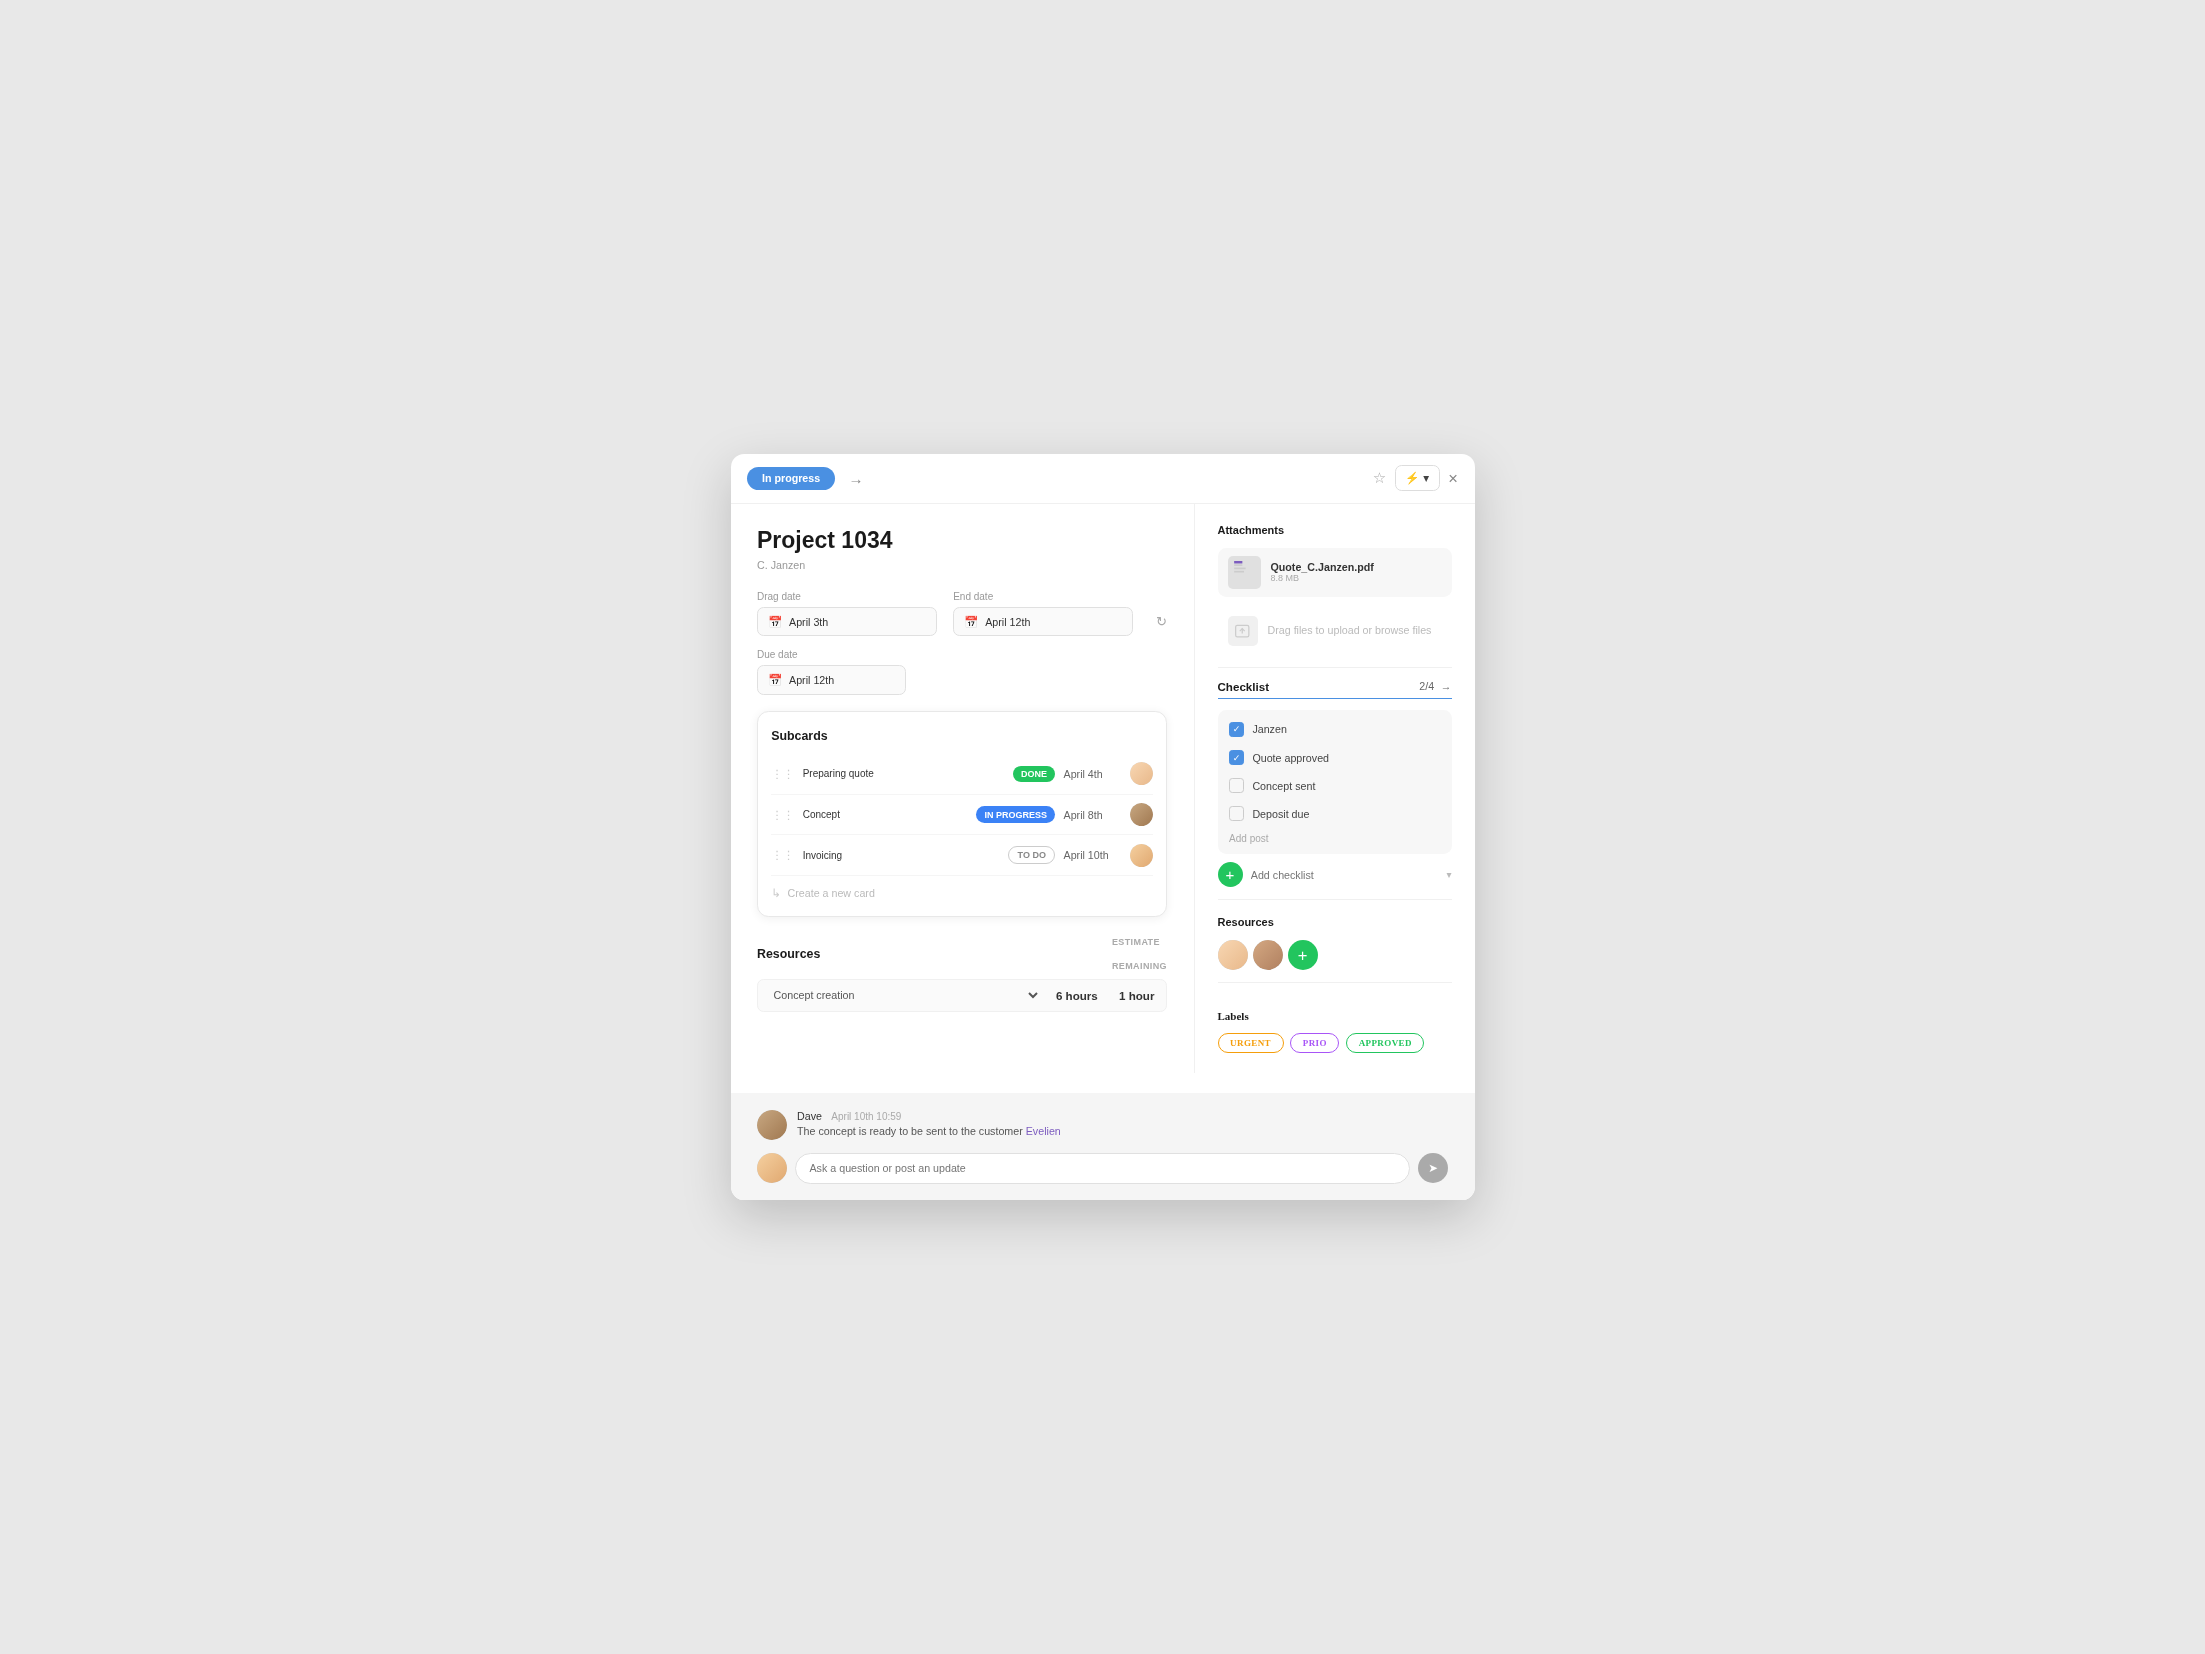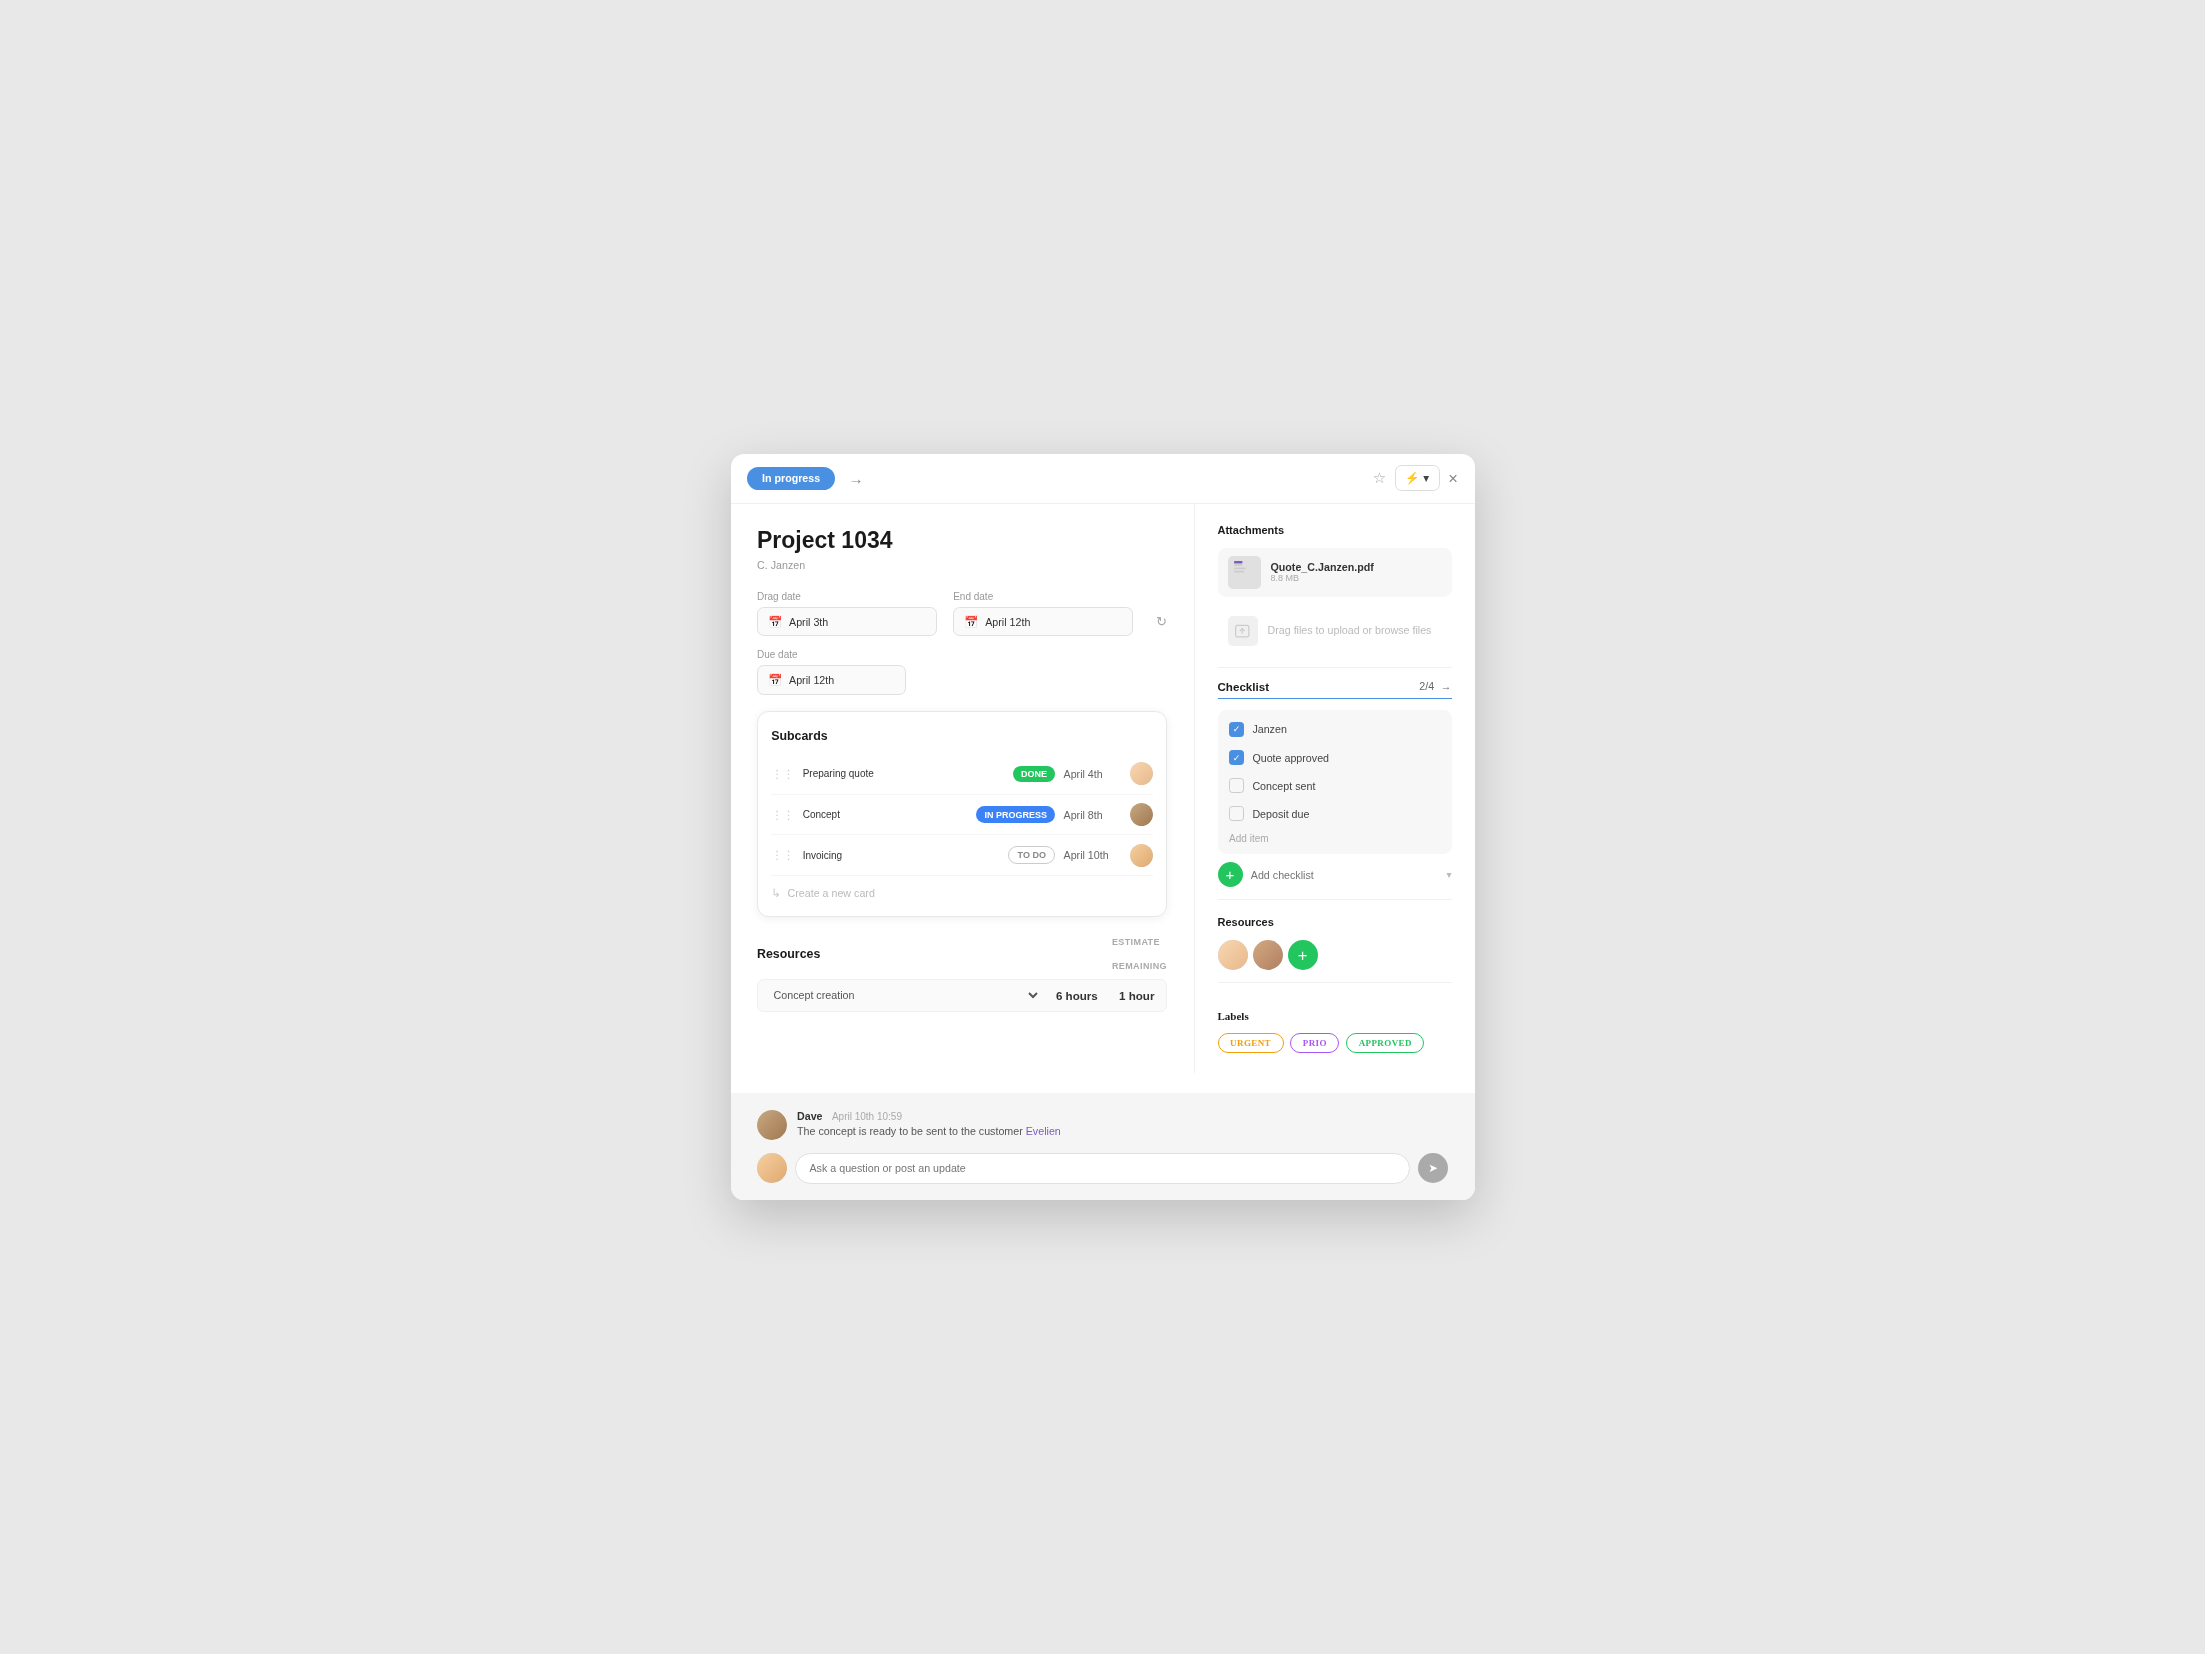--- a/index.html
+++ b/index.html
@@ -288,21 +288,21 @@
       flex-shrink: 0;
       overflow: hidden;
     }
     .comment-content {}
     .comment-meta {
       font-size: 10px;
       color: #aaa;
       margin-bottom: 3.3px;
     }
     .comment-author {
-      font-weight: 700;
+      font-weight: 400;
       color: #333;
       font-size: 10.7px;
     }
     .comment-text {
       font-size: 10.7px;
       color: #555;
     }
     .comment-link { color: #7c5cbf; text-decoration: none; }
     .comment-input-row {
       display: flex;
@@ -722,21 +722,21 @@
             <span class="checklist-label">Quote approved</span>
           </div>
           <div class="checklist-item">
             <div class="checkbox"></div>
             <span class="checklist-label">Concept sent</span>
           </div>
           <div class="checklist-item">
             <div class="checkbox"></div>
             <span class="checklist-label">Deposit due</span>
           </div>
-          <div class="add-item">Add item</div>
+          <div class="add-item">Add post</div>
         </div>
         <div class="add-checklist-row">
           <button class="add-btn-circle">+</button>
           <input class="add-checklist-input" placeholder="Add checklist" readonly="" style="">
           <span class="dropdown-arrow">▾</span>
         </div>
       </div>
 
       <hr class="section-divider">
 

